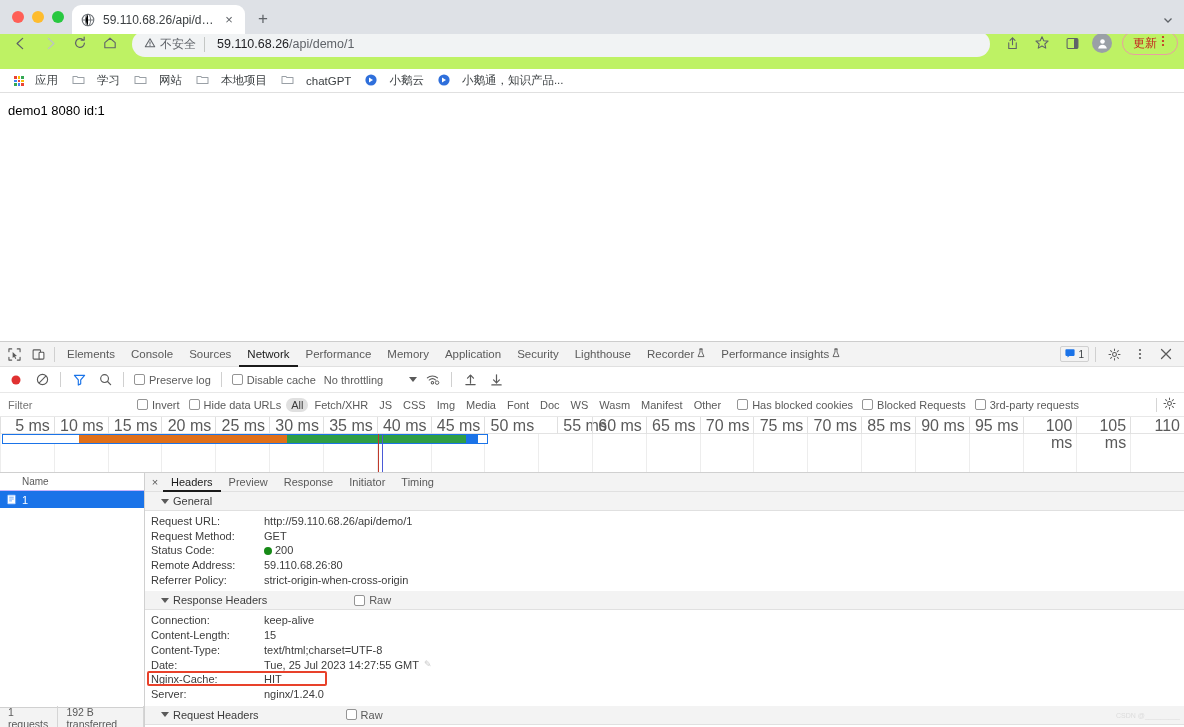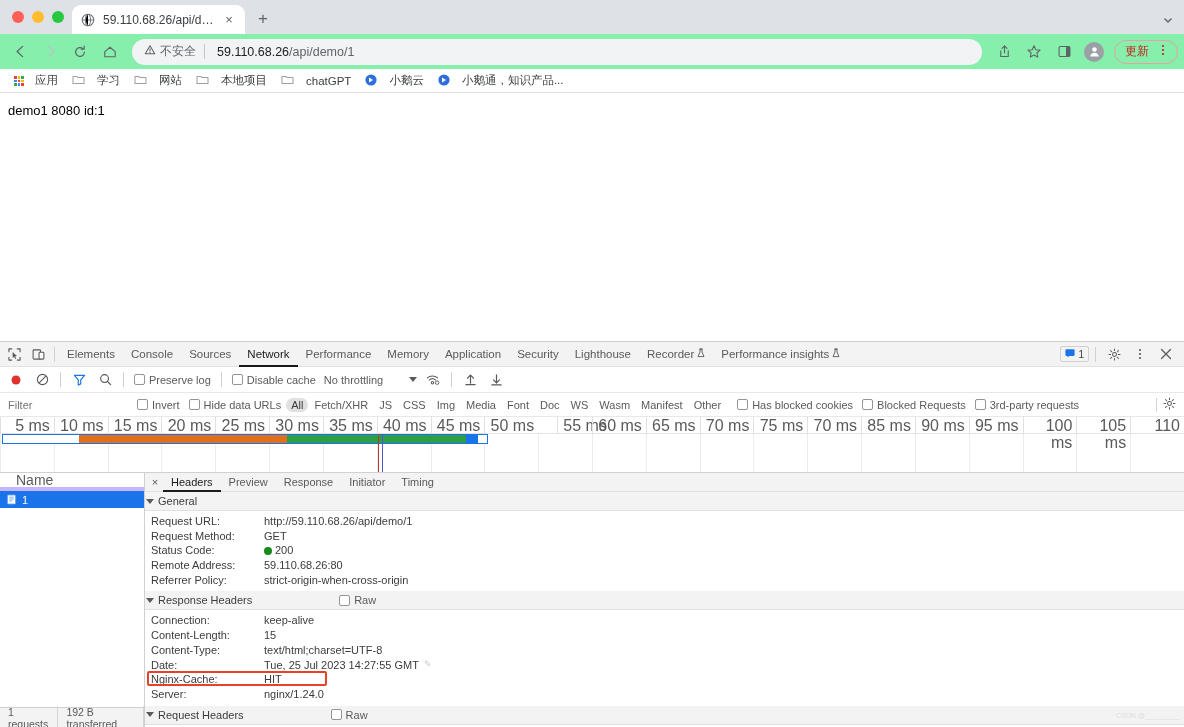--- a/index.html
+++ b/index.html
@@ -51,23 +51,23 @@
     width: 28px; height: 28px; margin-left: 4px; margin-bottom: 1px;
     display: flex; align-items: center; justify-content: center;
     color: #5f6368; font-size: 17px; font-weight: 300;
   }
   .tabstrip-right {
     margin-left: auto; margin-right: 10px; margin-bottom: 6px;
     color: #5f6368; font-size: 11px;
   }
 
   .toolbar {
-    height: 35px; background: #86efac;
-    display: flex; align-items: center;
-    padding: 0 6px; gap: 2px;
+    height: 35px; background: #bef264;
+    display: flex; align-items: flex-end;
+    padding: 12px 6px; gap: 2px;
   }
   .tb-btn {
     width: 28px; height: 28px; border-radius: 50%;
     display: flex; align-items: center; justify-content: center;
     color: #5f6368; flex: none;
   }
   .omnibox {
     flex: 1; height: 26px; background: #f1f3f4;
     border-radius: 13px; margin: 0 6px;
     display: flex; align-items: center;
@@ -76,21 +76,21 @@
   }
   .omni-warn {
     display: flex; align-items: center; gap: 4px;
     color: #5f6368; font-size: 12px;
   }
   .omni-sep { width: 1px; height: 15px; background: #c4c7c5; margin: 0 6px 0 2px; }
   .omni-url { color: #5f6368; font-size: 12.5px; white-space: nowrap; }
   .omni-url b { color: #202124; font-weight: 400; }
   .tb-right { display: flex; align-items: center; gap: 2px; }
   .update-btn {
-    display: flex; align-items: center; gap: 8px;
+    display: flex; align-items: center; gap: 0;
     border: 1px solid #e8a0a0; border-radius: 13px;
     height: 24px; padding: 0 8px 0 10px;
     color: #c5221f; font-size: 12px;
     margin-left: 4px;
     font-family: Liberation Serif, serif;
   }
   .avatar-btn {
     width: 20px; height: 20px; border-radius: 50%;
     background: #9aa0a6; display: flex;
     align-items: center; justify-content: center;
@@ -212,22 +212,22 @@
   .ov-marker { position: absolute; top: 17px; bottom: 0; width: 1px; }
 
   
   .dt-body { flex: 1; display: flex; min-height: 0; }
   .req-list {
     width: 145px; border-right: 1px solid #d0d0d0;
     display: flex; flex-direction: column; background: #fff;
   }
   .req-head {
     height: 18px; display: flex; align-items: center;
-    padding-left: 16px; font-size: 14px; color: #5a5a5a;
-    border-bottom: 4px solid #c4b5fd; background: #fff;
+    padding-left: 22px; font-size: 10px; color: #5a5a5a;
+    border-bottom: 1px solid #c4b5fd; background: #fff;
   }
   .req-rows { flex: 1; overflow: hidden; }
   .req-row {
     height: 17px; display: flex; align-items: center; gap: 5px;
     padding-left: 6px; font-size: 11px;
   }
   .req-row.sel { background: #1a73e8; color: #fff; }
   .doc-ico { width: 11px; height: 11px; flex: none; }
   .req-foot {
     height: 20px; border-top: 1px solid #d0d0d0;
@@ -252,21 +252,21 @@
     width: 16px; height: 19px; display: flex;
     align-items: center; justify-content: center;
     color: #5a5a5a; font-size: 11px;
   }
   .detail-body { flex: 1; overflow: hidden; background: #fff; }
 
   .hdr-section {
     height: 19px; background: #f3f3f3;
     border-bottom: 1px solid #e0e0e0;
     display: flex; align-items: center;
-    padding-left: 1px; font-size: 11px; color: #3c3c3c;
+    padding-left: 16px; font-size: 11px; color: #3c3c3c;
     font-weight: 400;
   }
   .tri {
     width: 0; height: 0; border-left: 4px solid transparent;
     border-right: 4px solid transparent; border-top: 5px solid #5a5a5a;
     margin-right: 4px;
   }
   .raw-check {
     margin-left: 87px; display: flex; align-items: center; gap: 4px;
     font-size: 11px; color: #5a5a5a;

